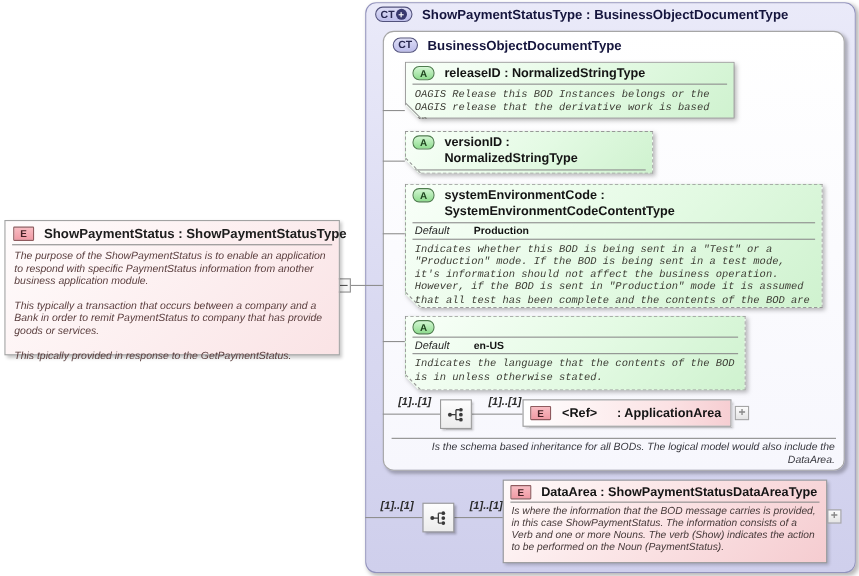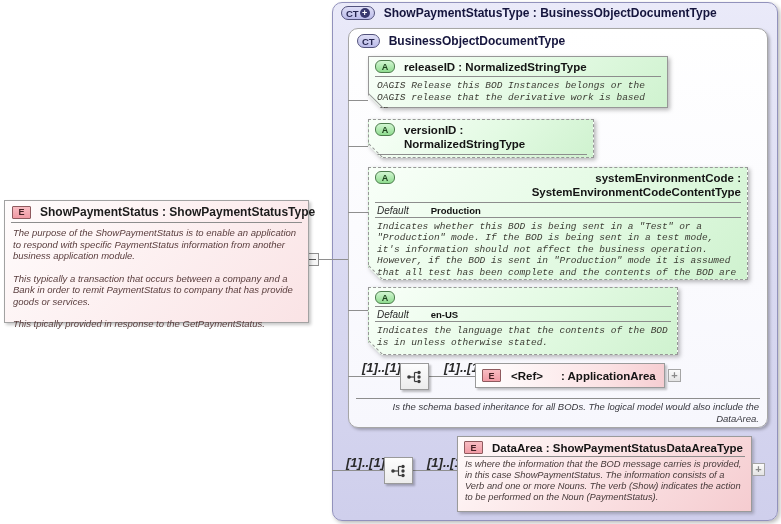--- a/index.html
+++ b/index.html
@@ -90,35 +90,35 @@
     clip-path:polygon(0 0, 100% 0, 100% 100%, 13px 100%, 0 calc(100% - 13px));
   }
   .attr.optional { border-style:dashed; }
   .attr::after {
     content:""; position:absolute; left:-3px; top:calc(100% - 7px);
     width:19px; height:0; border-top:1px solid #979797; transform:rotate(45deg);
   }
   .attr.optional::after { border-top-style:dashed; }
   .attr-hdr { display:flex; align-items:flex-start; gap:9px; padding:3px 6px 2px 6px; }
   .attr-title { font-size:11.5px; font-weight:bold; color:#141414; line-height:1.25; }
-  .attr-title.center { flex:1; text-align:right; overflow-wrap:anywhere; }
+  .attr-title.center { flex:1; text-align:left; overflow-wrap:anywhere; }
   .default-row { display:flex; align-items:center; gap:22px; padding:2px 8px 1px 8px; }
   .def-label { font-size:10px; font-style:italic; color:#2a2a2a; }
   .def-value { font-size:9.5px; font-weight:bold; color:#111111; }
   .desc { font-size:9.5px; font-style:italic; color:#3c3c34; line-height:1.22; padding:3px 8px 3px 8px;font-family:Liberation Mono, monospace; }
 
   
   .seq {
     position:absolute; width:29px; height:27px;
     background:linear-gradient(180deg,#fdfdfd,#ececec);
     border:1px solid #9a9a9a; box-shadow:2px 2px 2px rgba(0,0,0,0.25);
     display:flex; align-items:center; justify-content:center;
   }
   .card {
-    position:absolute; font-size:13px; font-weight:bold; font-style:italic;
+    position:absolute; font-size:10px; font-weight:bold; font-style:italic;
     color:#2b2b2b; white-space:nowrap;
   }
 
   
   .ref-box {
     position:absolute; left:475px; top:363px; width:190px; height:25px;
     background:linear-gradient(90deg,#ffffff 0%,#fbe2e4 70%,#f6ced2 100%);
     border:1px solid #9a9a9a; box-shadow:2px 2px 2px rgba(0,0,0,0.22);
     display:flex; align-items:center; gap:10px; padding:0 6px;
   }

